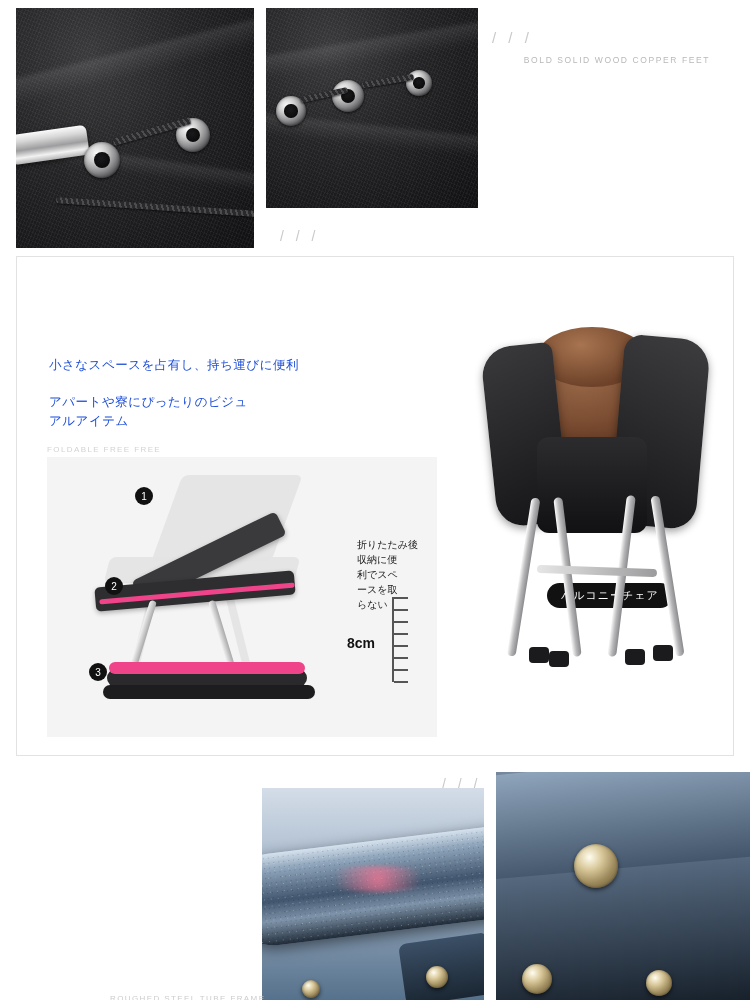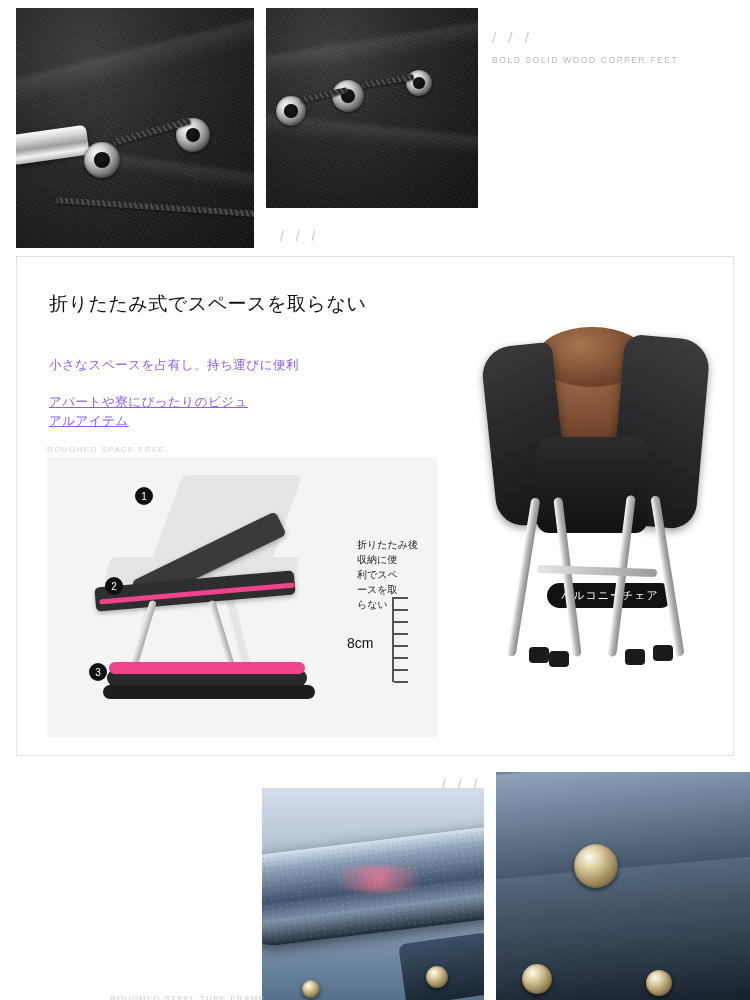--- a/index.html
+++ b/index.html
@@ -58,21 +58,21 @@
   }
 
   
   .top-copy { position:absolute; left:492px; top:30px; width:250px; }
   .slashes { color:#c9c9c9; font-size:15px; letter-spacing:4px; line-height:1; }
   .headline-jp {
     font-size:31px; font-weight:bold; color:#111; line-height:1.22;
     letter-spacing:1px; margin-top:10px;
   }
   .sub-en {
-    font-size:8.5px; color:#b9b9b9; letter-spacing:1.6px; margin-top:10px;
+    font-size:8.5px; color:#b9b9b9; letter-spacing:1.6px; margin-top:10px;text-align:center;
   }
   .caption-jp {
     position:absolute; left:492px; top:222px;
     font-size:16px; color:#1a1a1a; letter-spacing:0.5px;
   }
   .slash-mid {
     position:absolute; left:280px; top:228px;
     color:#c9c9c9; font-size:14px; letter-spacing:4px;
   }
 
@@ -82,24 +82,24 @@
     width:718px; height:500px;
     background:#ffffff;
     border:1px solid #e2e2e2;
   }
   .mid-title {
     position:absolute; left:32px; top:34px;
     font-size:19px; color:#111; letter-spacing:0.5px;
   }
   .mid-line {
     position:absolute; left:32px;
-    font-size:12.5px; color:#8b5cf6; letter-spacing:0.5px;
+    font-size:12.5px; color:#1d4ed8; letter-spacing:0.5px;
   }
   .mid-line-1 { top:100px; }
-  .mid-line-2 { top:136px; line-height:1.55;text-decoration:underline; }
+  .mid-line-2 { top:136px; line-height:1.55; }
 
   .pill {
     position:absolute; background:#111; color:#fff;
     border-radius:14px; font-size:11px; padding:5px 14px;
     letter-spacing:1px; white-space:nowrap;
   }
   .pill-balcony { left:530px; top:326px; }
   .pill-relax { left:255px; top:450px; }
 
   .en-faint {
@@ -119,21 +119,21 @@
     position:absolute; width:18px; height:18px; border-radius:50%;
     background:#111; color:#fff; font-size:10px;
     display:flex; align-items:center; justify-content:center;
   }
   .diagram-note {
     position:absolute; left:310px; top:80px; width:80px;
     font-size:10px; color:#222; line-height:1.5;
   }
   .measure-label {
     position:absolute; left:300px; top:178px;
-    font-size:14px; color:#111; font-weight:normal;
+    font-size:14px; color:#111; font-weight:bold;
   }
   .ruler {
     position:absolute; left:345px; top:140px; width:26px; height:85px;
     border-left:2px solid #555;
   }
   .ruler i {
     position:absolute; left:0; width:14px; height:1.6px; background:#555;
   }
 
   .chair-photo {
@@ -220,26 +220,25 @@
   <div class="top-copy">
     <div class="slashes">/ / /</div>
     <div class="sub-en">BOLD SOLID WOOD COPPER FEET</div>
   </div>
 
   <div class="slash-mid">/ / /</div>
 </div>
 
 <div class="mid-section">
 
-  <div class="mid-title">折りたたみ式でスペースを取らない</div>
   <div class="mid-line mid-line-1">小さなスペースを占有し、持ち運びに便利</div>
   <div class="mid-line mid-line-2" style="white-space:pre-line;">アパートや寮にぴったりのビジュ
 アルアイテム</div>
 
-  <div class="en-faint" style="left:30px; top:188px;">ROUGHED SPACE FREE</div>
+  <div class="en-faint" style="left:30px; top:188px;">FOLDABLE FREE FREE</div>
 
   <div class="pill pill-balcony">バルコニーチェア</div>
   <div class="pill pill-relax">リラックススタイル</div>
 
   <div class="diagram">
 
     <div class="ghost-chair" style="left:120px; top:18px; width:120px; height:86px; transform:skewX(-20deg); border-radius:6px;"></div>
     <div class="ghost-chair" style="left:60px; top:100px; width:190px; height:26px; transform:skewX(-14deg); border-radius:6px;"></div>
     <div class="ghost-chair" style="left:95px; top:120px; width:8px; height:92px; transform:rotate(14deg);"></div>
     <div class="ghost-chair" style="left:185px; top:120px; width:8px; height:92px; transform:rotate(-14deg);"></div>

